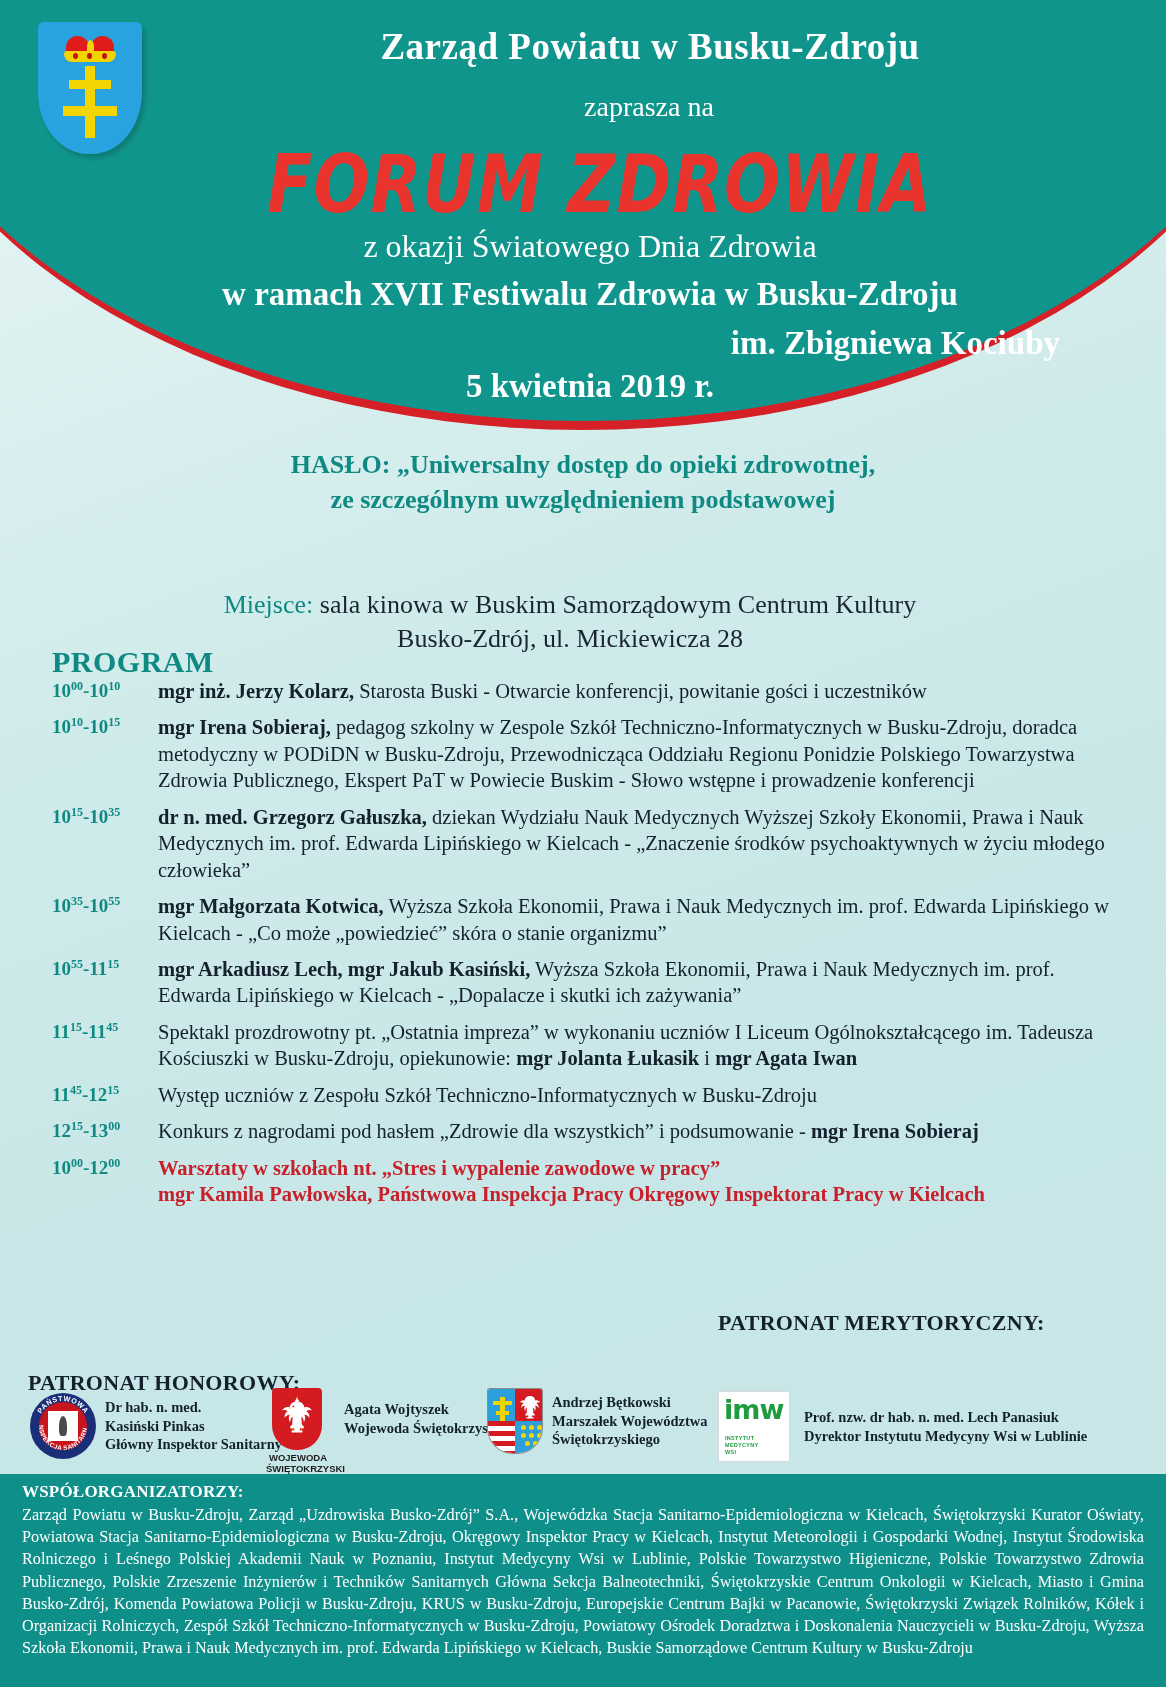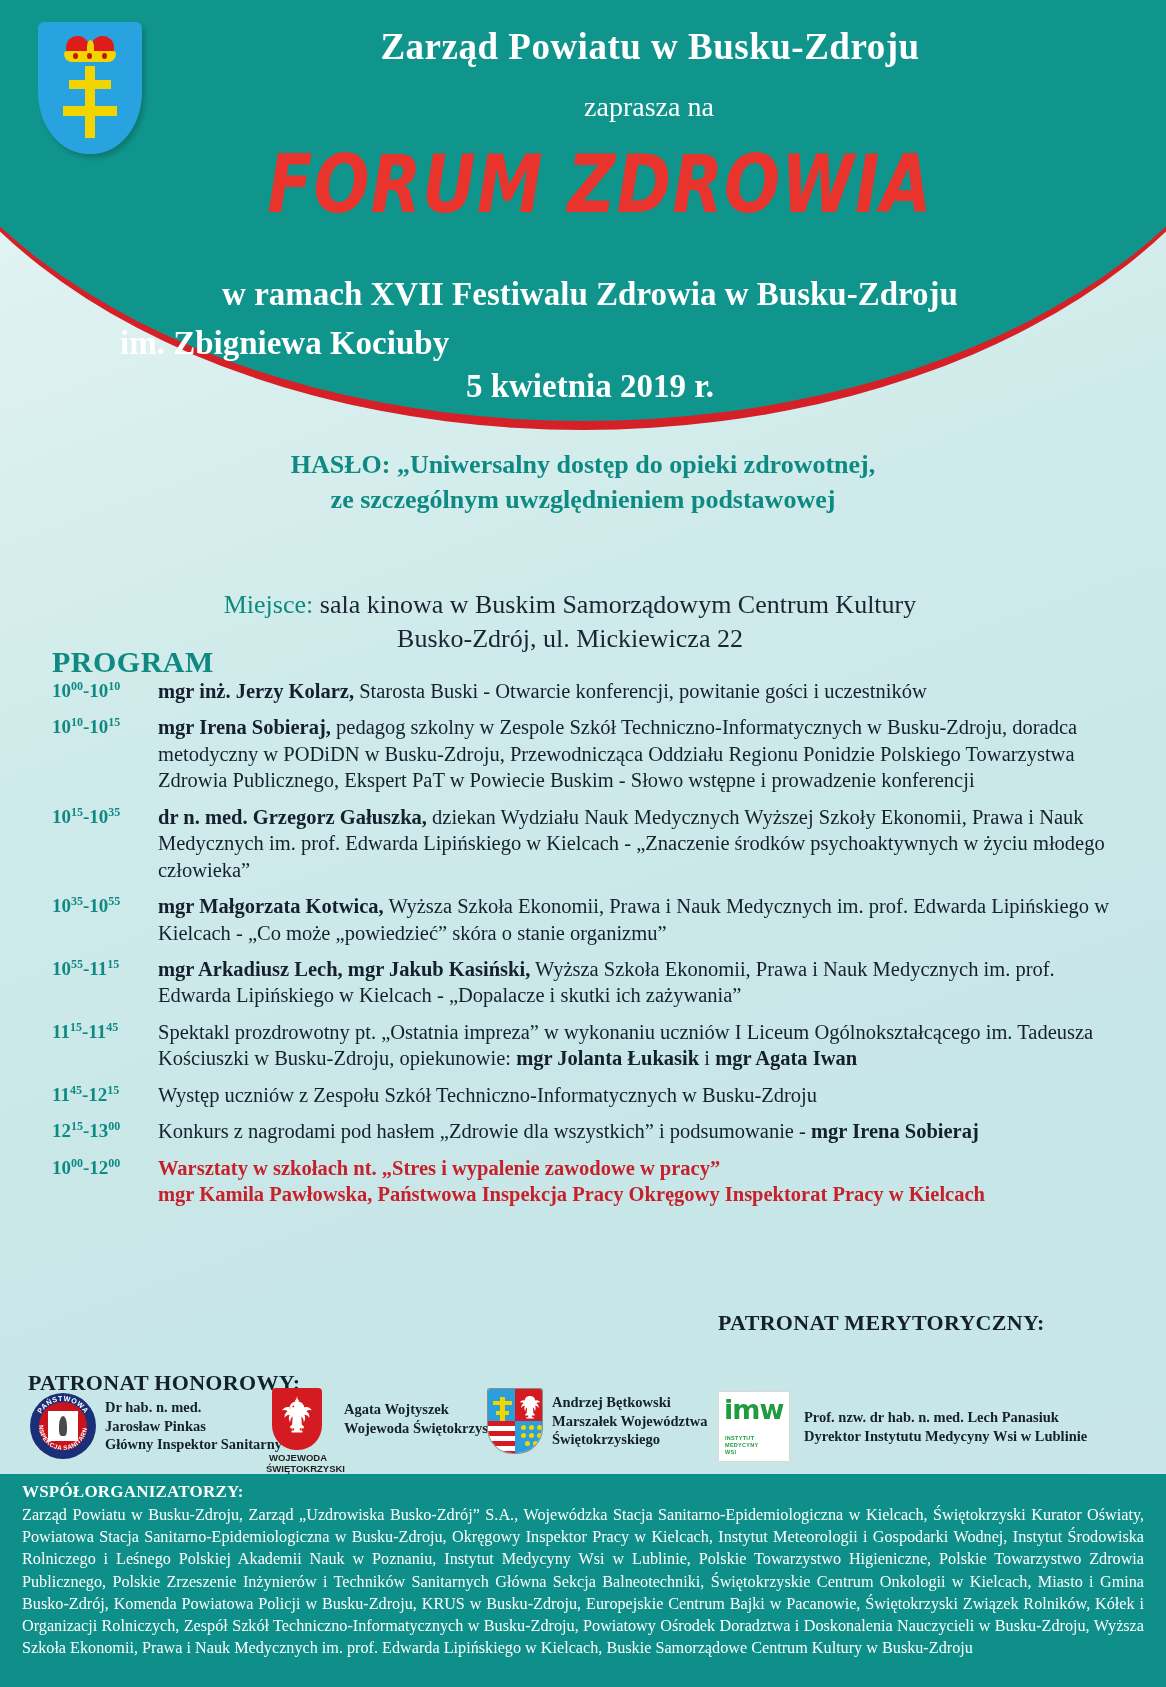--- a/index.html
+++ b/index.html
@@ -184,21 +184,21 @@
     color: #ffffff;
     font-size: 33px;
     font-weight: bold;
     line-height: 1.2;
   }
   .patron-name {
     position: absolute;
     left: 120px;
     top: 325px;
     width: 940px;
-    text-align: left;
+    text-align: right;
     color: #ffffff;
     font-size: 33px;
     font-weight: bold;
   }
   .event-date {
     position: absolute;
     left: 120px;
     top: 368px;
     width: 940px;
     text-align: center;
@@ -467,36 +467,37 @@
           <div class="crown-gem g3"></div>
         </div>
         <div class="cross-v"></div>
         <div class="cross-h1"></div>
         <div class="cross-h2"></div>
       </div>
 
       <div class="org-title">Zarząd Powiatu w Busku-Zdroju</div>
       <div class="invites">zaprasza na</div>
       <div class="forum-title">FORUM ZDROWIA</div>
+      <div class="occasion">z okazji Światowego Dnia Zdrowia</div>
       <div class="festival">w ramach XVII Festiwalu Zdrowia w Busku-Zdroju</div>
       <div class="patron-name">im. Zbigniewa Kociuby</div>
       <div class="event-date">5 kwietnia 2019 r.</div>
     </div>
   </div>
 
   <div class="slogan">
     <div>HASŁO: „Uniwersalny dostęp do opieki zdrowotnej,</div>
     <div>ze szczególnym uwzględnieniem podstawowej</div>
   </div>
 
   <div class="venue">
     <div>
       <span class="vlabel">Miejsce:</span><span> sala kinowa w Buskim Samorządowym Centrum Kultury</span>
     </div>
-    <div>Busko-Zdrój, ul. Mickiewicza 22</div>
+    <div>Busko-Zdrój, ul. Mickiewicza 28</div>
   </div>
 
   <div class="program-heading">PROGRAM</div>
   <div class="program-list" id="program-list">
       <div class="prog-row">
         <div class="prog-time">10<sup>00</sup>-10<sup>10</sup></div>
         <div class="prog-text"><b>mgr inż. Jerzy Kolarz,</b> Starosta Buski - Otwarcie konferencji, powitanie gości i uczestników</div>
       </div>
       <div class="prog-row">
         <div class="prog-time">10<sup>10</sup>-10<sup>15</sup></div>
@@ -546,21 +547,21 @@
         <text fill="#ffffff" font-size="7.2" font-family="Liberation Sans, sans-serif" font-weight="bold" letter-spacing="0.6">
           <textPath href="#arcTop" startOffset="50%" text-anchor="middle">PAŃSTWOWA</textPath>
         </text>
         <text fill="#ffffff" font-size="6.2" font-family="Liberation Sans, sans-serif" font-weight="bold" letter-spacing="0.4">
           <textPath href="#arcBot" startOffset="50%" text-anchor="middle">INSPEKCJA SANITARNA</textPath>
         </text>
       </svg>
     </div>
     <div class="pat-caption">
       <div>Dr hab. n. med.</div>
-      <div>Jarosław Pinkas</div>
+      <div>Kasiński Pinkas</div>
       <div>Główny Inspektor Sanitarny</div>
     </div>
   </div>
 
   <div class="pat-block" style="left:272px; top:1388px;">
     <div class="logo-eagle">
       <svg class="eagle-body" viewBox="0 0 32 38">
         <path fill="#ffffff" d="M16 2 L18.4 5.2 L16 6.4 L13.6 5.2 Z"></path>
         <path fill="#f2d500" d="M16 0.6 L17.1 2.6 L14.9 2.6 Z"></path>
         <path fill="#ffffff" d="M16 5.6 C11.5 5.6 9 8.4 8.6 11.4 C5.5 10.4 2.4 11.9 1.2 14.4 C3.4 13.7 5.3 14 6.6 15.2 C4.4 16.6 3.2 19.2 3.6 21.8 C5 19.6 6.8 18.6 8.6 18.7 C7.4 21.2 7.6 24 9.2 26.2 C9.2 23.6 10.2 21.6 11.6 20.6 L11.2 28.6 L9.2 30.4 L9.2 32.2 L13.2 32.2 L13.2 34.6 L10.6 34.6 L10.6 36.4 L21.4 36.4 L21.4 34.6 L18.8 34.6 L18.8 32.2 L22.8 32.2 L22.8 30.4 L20.8 28.6 L20.4 20.6 C21.8 21.6 22.8 23.6 22.8 26.2 C24.4 24 24.6 21.2 23.4 18.7 C25.2 18.6 27 19.6 28.4 21.8 C28.8 19.2 27.6 16.6 25.4 15.2 C26.7 14 28.6 13.7 30.8 14.4 C29.6 11.9 26.5 10.4 23.4 11.4 C23 8.4 20.5 5.6 16 5.6 Z"></path>

